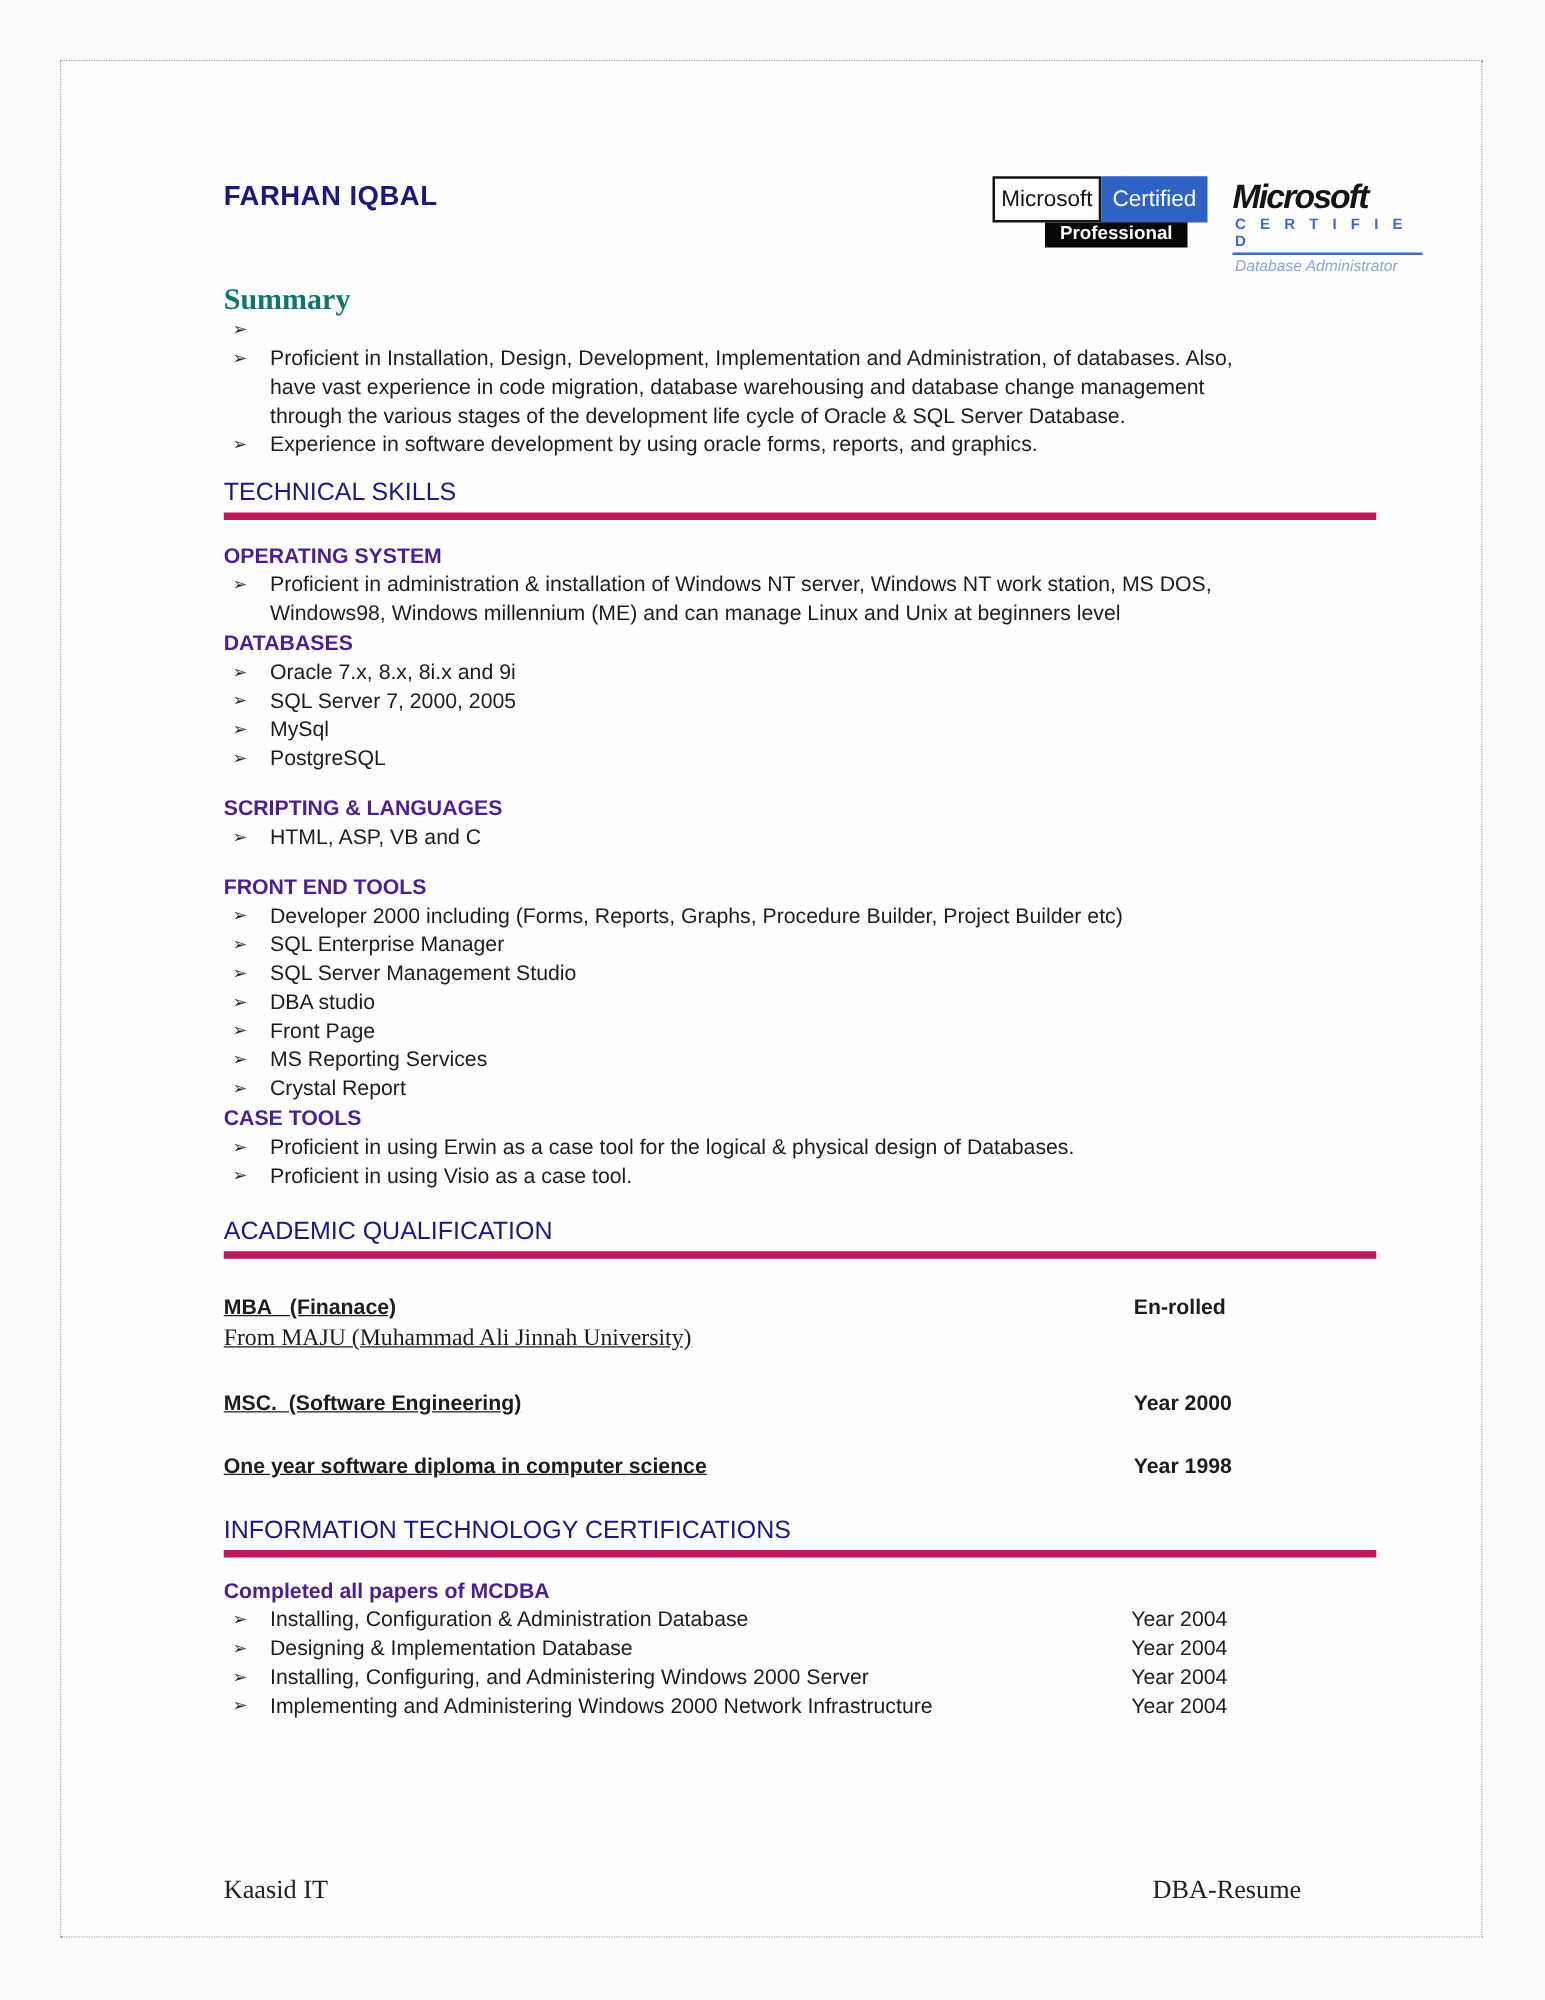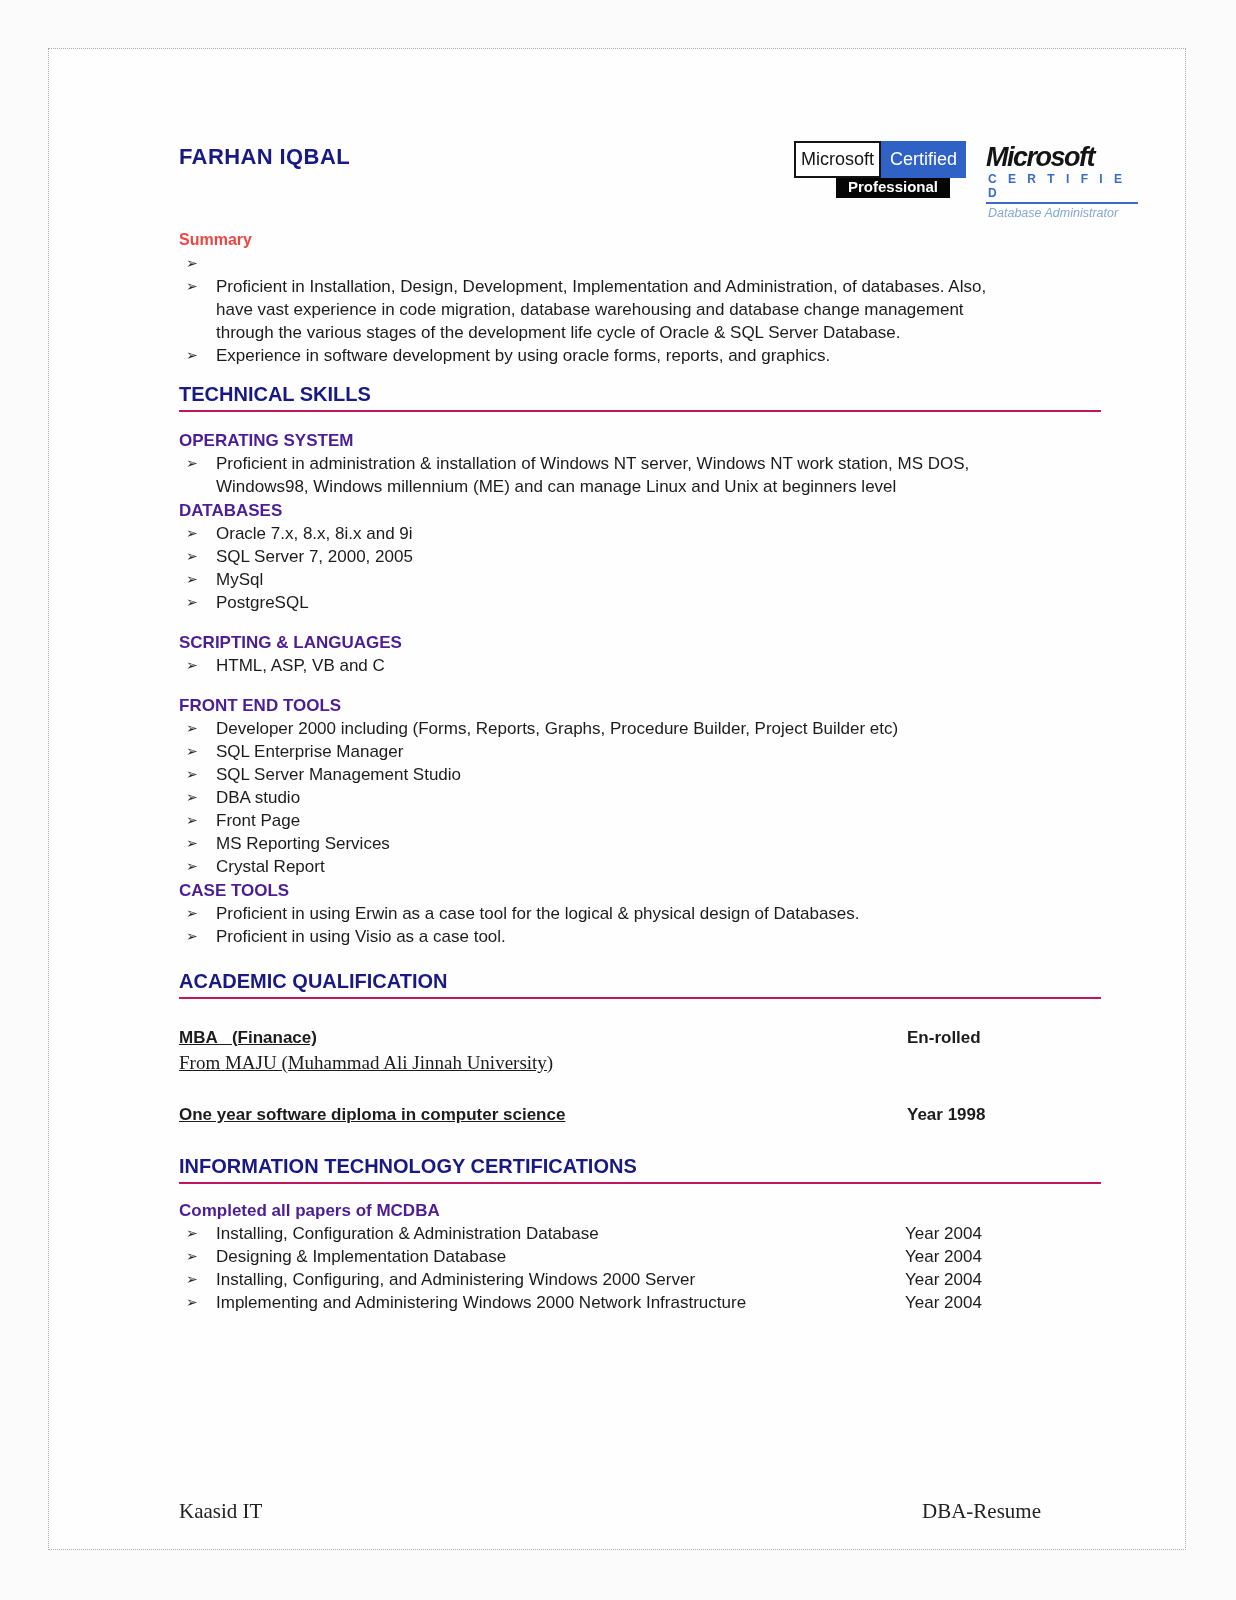--- a/index.html
+++ b/index.html
@@ -27,23 +27,23 @@
           width:fit-content;padding:2px 12px 3px;margin-left:42px;margin-top:-2px;}
 
   
   .mcdba{position:absolute;left:937px;top:95px;width:170px;}
   .mcdba-ms{font-weight:900;font-style:italic;font-size:27px;letter-spacing:-1.5px;
           color:#141414;line-height:26px;}
   .mcdba-cert{color:#3a6bc9;font-weight:bold;font-size:12px;letter-spacing:4px;
           border-bottom:2px solid #3a6bc9;padding:2px 0 2px 2px;width:150px;}
   .mcdba-sub{color:#85a8d8;font-style:italic;font-size:12.5px;margin-top:2px;padding-left:2px;}
 
-  .h-sub{font-size:16px;font-weight:bold;color:#ef4444;margin-top:58px;line-height:24px;}
-  .h-sec{font-size:20px;font-weight:bold;color:#191983;line-height:22px;
-         border-bottom:2px solid #be185d;width:922px;padding-bottom:5px;}
+  .h-sub{font-size:24px;font-weight:bold;color:#0f766e;margin-top:58px;line-height:24px;font-family:Liberation Serif, serif;}
+  .h-sec{font-size:20px;font-weight:normal;color:#191983;line-height:22px;
+         border-bottom:6px solid #be185d;width:922px;padding-bottom:5px;}
   .subhead{font-size:17px;font-weight:bold;color:#4c1d95;line-height:22px;}
 
   .bl{display:flex;align-items:flex-start;}
   .b{flex:none;width:30px;padding-left:7px;font-size:14px;line-height:23px;color:#2a2a2a;}
   .bt{max-width:800px;font-size:17px;line-height:23px;}
 
   .mt16{margin-top:16px;} .mt18{margin-top:18px;} .mt20{margin-top:2px;}
   .mt22{margin-top:22px;} .mt29{margin-top:29px;}
 
   .acad-row{position:relative;margin-top:28px;font-size:17px;line-height:22px;text-decoration:underline;}
@@ -168,20 +168,24 @@
     </div>
 
     <div class="h-sec mt22">ACADEMIC QUALIFICATION</div>
 
     <div class="acad-row">
       <div class="acad-left">MBA&nbsp;&nbsp; (Finanace)</div>
       <div class="acad-right">En-rolled</div>
       <div class="acad-sub">From MAJU (Muhammad Ali Jinnah University)</div>
     </div>
     <div class="acad-row">
+      <div class="acad-left">MSC.&nbsp;&nbsp;(Software Engineering)</div>
+      <div class="acad-right">Year 2000</div>
+    </div>
+    <div class="acad-row">
       <div class="acad-left">One year software diploma in computer science</div>
       <div class="acad-right">Year 1998</div>
     </div>
 
     <div class="h-sec mt29">INFORMATION TECHNOLOGY CERTIFICATIONS</div>
     <div class="subhead mt16">Completed all papers of MCDBA</div>
 
     <div class="bl cert-row">
       <span class="b bullet-glyph">➢</span>
       <span class="bt">Installing, Configuration &amp; Administration Database</span>

